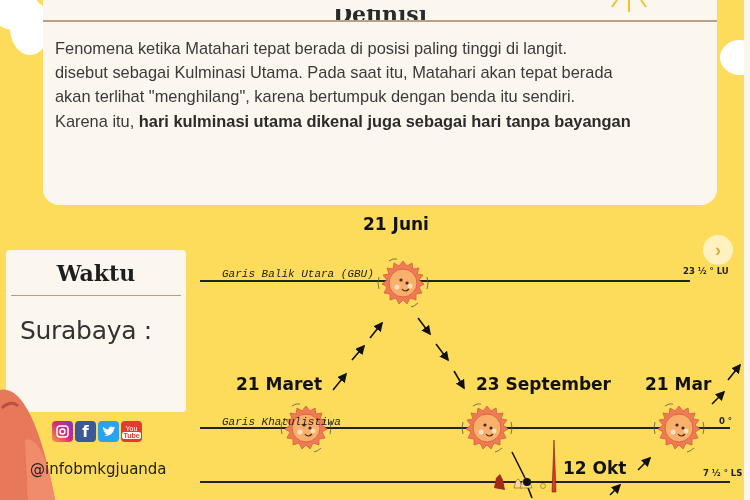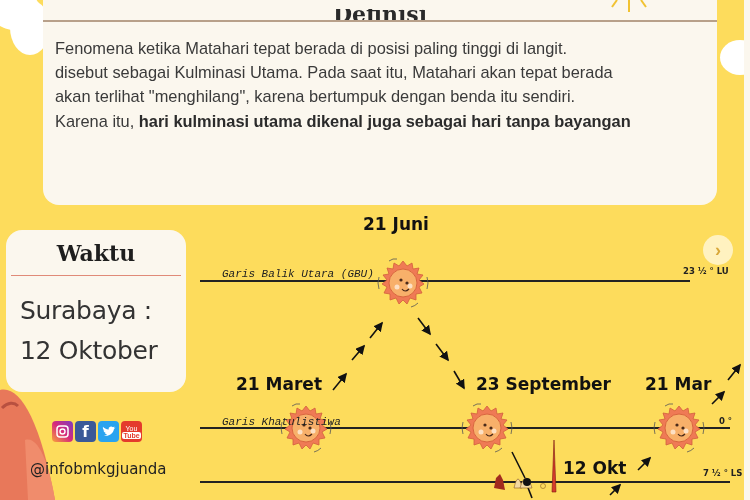--- a/index.html
+++ b/index.html
@@ -22,22 +22,22 @@
     .def-title span { position: relative; top: -2px; }
     .def-rule { position: absolute; left: 0; right: 0; top: 40px; height: 2px; background: #b8a08a; }
     .def-body {
       position: absolute; left: 12px; top: 56px; width: 660px;
       font-size: 16.4px; line-height: 24.2px; color: #3a3a3a;
       font-family: "Liberation Sans", sans-serif;
     }
     .def-body b { color: #2b2b2b; }
     .sunrays { position: absolute; left: 589px; top: 0; }
     .waktu-card {
-      position: absolute; left: 6px; top: 230px; width: 180px; height: 162px;
-      background: #fbf7ee; border-radius: 16px;
+      position: absolute; left: 6px; top: 250px; width: 180px; height: 162px;
+      background: #fbf7ee; border-radius: 4px;
     }
     .waktu-title {
       position: absolute; top: 10px; left: 0; right: 0; text-align: center;
       font-family: "DejaVu Serif", serif; font-weight: bold; font-size: 22px; color: #1e1e1e;
     }
     .waktu-rule { position: absolute; left: 5px; right: 5px; top: 45px; height: 1px; background: #e08a78; }
     .waktu-line {
       position: absolute; left: 14px; font-size: 25px; color: #333;
       font-family: "DejaVu Sans", sans-serif; letter-spacing: -0.3px;
     }
@@ -93,21 +93,20 @@
 <svg class="sunrays" width="80" height="14" viewBox="0 0 80 14">
   <line x1="40" y1="0" x2="40" y2="12" stroke="#f1c232" stroke-width="2"></line>
   <line x1="28" y1="0" x2="23" y2="7" stroke="#f1c232" stroke-width="2"></line>
   <line x1="52" y1="0" x2="57" y2="7" stroke="#f1c232" stroke-width="2"></line>
 </svg>
 
 <div class="waktu-card">
   <div class="waktu-title">Waktu</div>
   <div class="waktu-rule"></div>
   <div class="waktu-line" style="top:66px;">Surabaya :</div>
-  <div class="waktu-line" style="top:106px;">12 Oktober</div>
 </div>
 
 <svg style="position:absolute;left:0;top:380px;" width="60" height="120">
   <path d="M0,10 C20,5 40,40 55,120 L0,120 Z" fill="#e8785a"></path>
   <path d="M25,60 C40,55 50,90 55,120 L28,120 Z" fill="#f08c6c"></path>
   <path d="M2,28 C8,22 14,22 18,26" stroke="#b85040" stroke-width="3" fill="none"></path>
 </svg>
 
 <div class="social">
   <div class="soc" style="background:linear-gradient(45deg,#f9a43a,#d6297c,#7b3cc1);">

